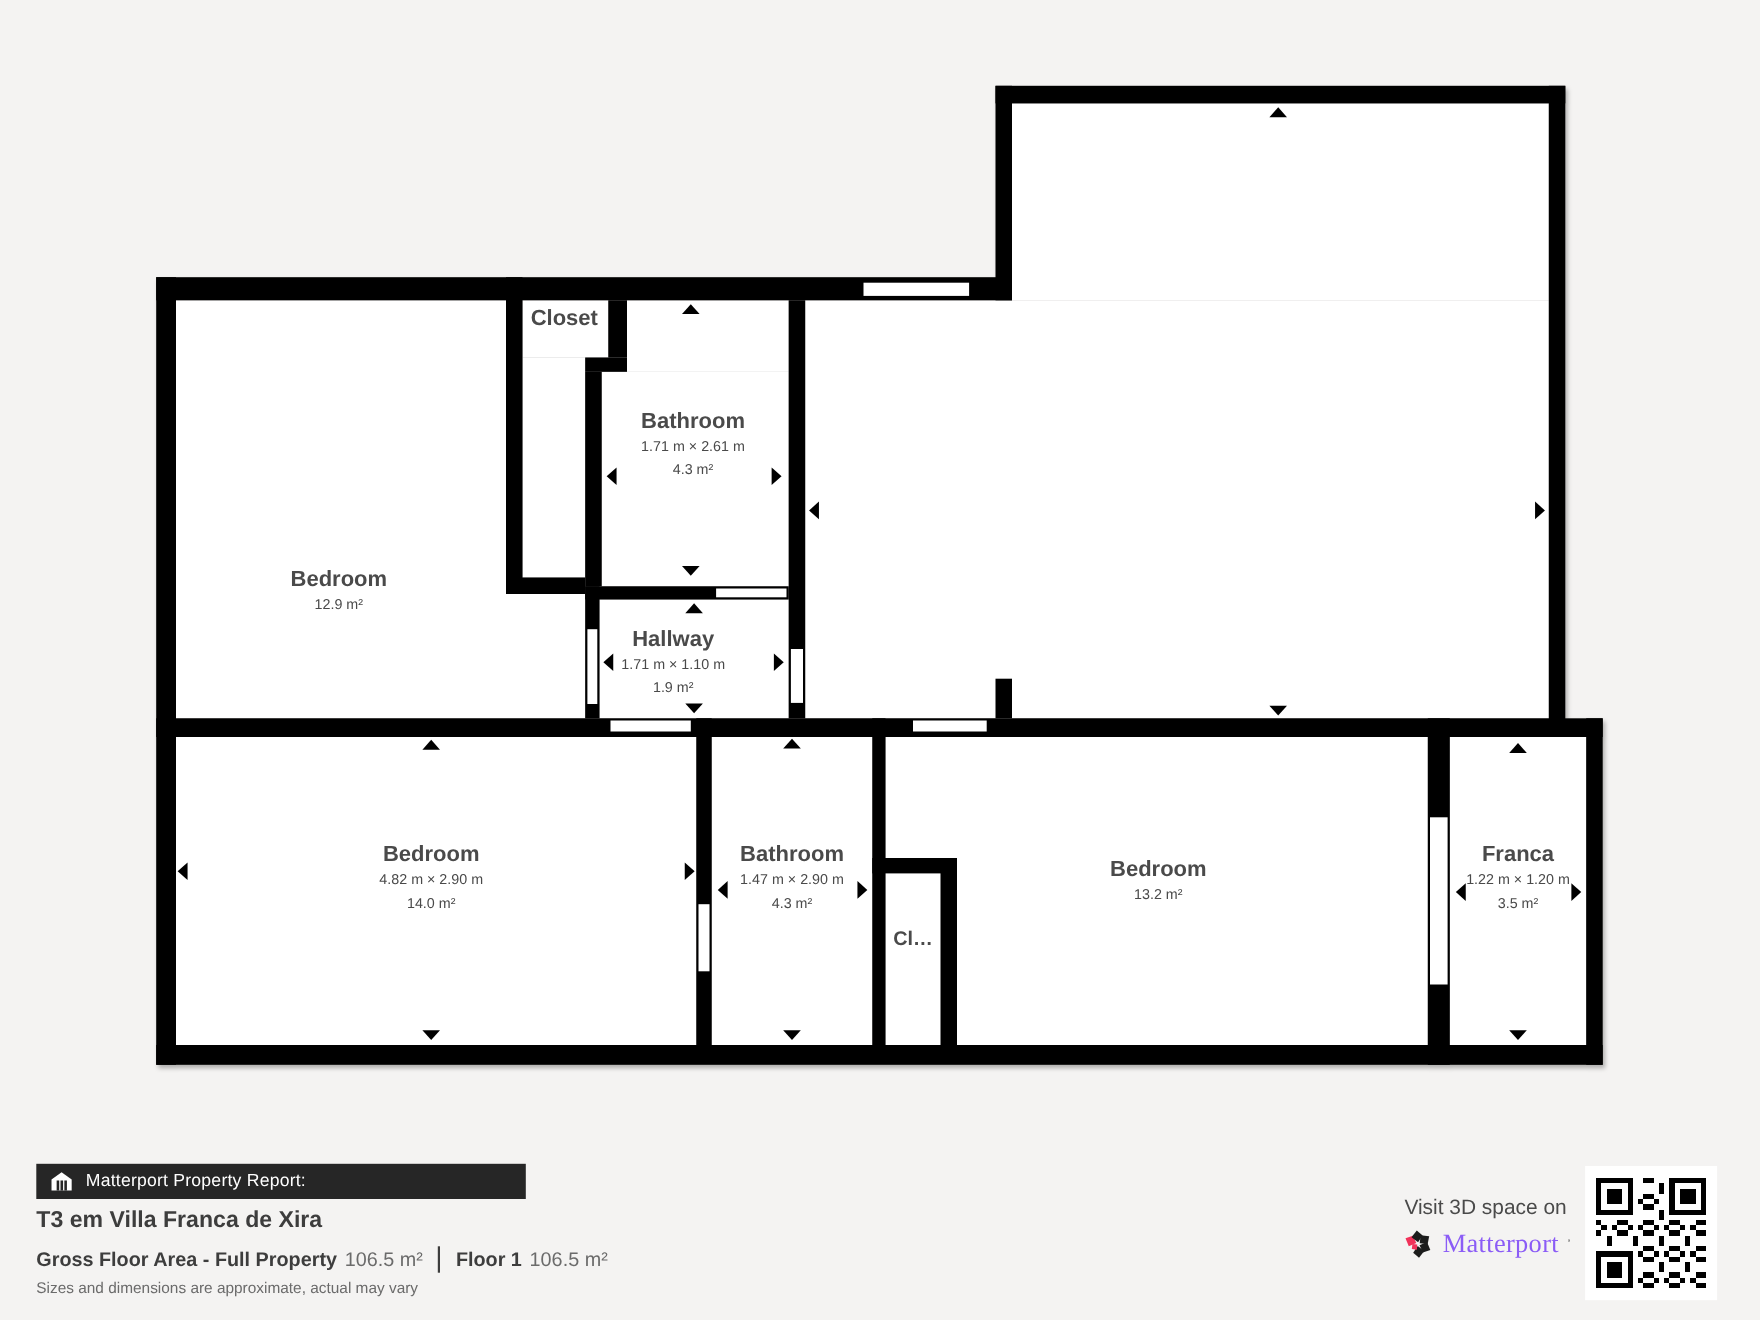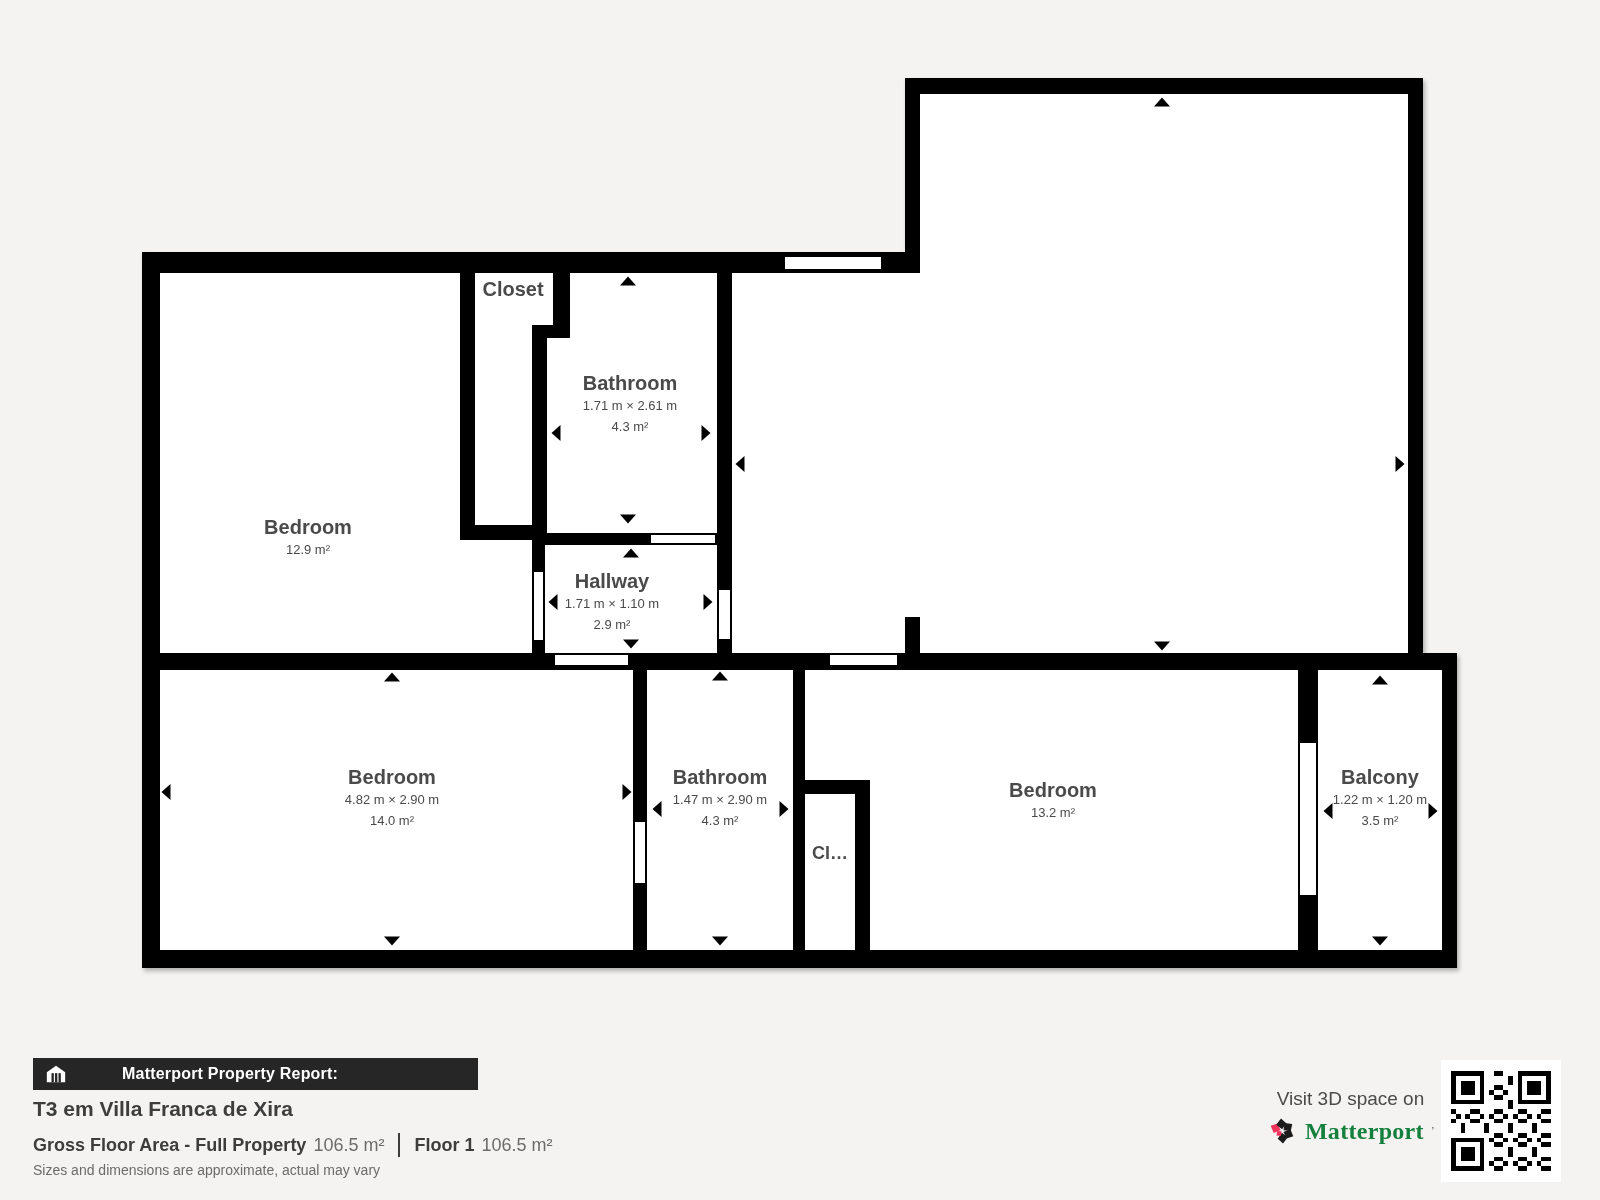--- a/index.html
+++ b/index.html
@@ -16,30 +16,30 @@
   .rname-kitchen{font-weight:bold;font-size:19px;line-height:22px;}
   .rdims,.rarea{font-size:13px;line-height:21px;}
   .arrow{position:absolute;width:0;height:0;border-style:solid;transform:translate(-50%,-50%);z-index:5;}
   .ar-up{border-left:8px solid transparent;border-right:8px solid transparent;border-bottom:9px solid #000;border-top:0;}
   .ar-down{border-left:8px solid transparent;border-right:8px solid transparent;border-top:9px solid #000;border-bottom:0;}
   .ar-left{border-top:8px solid transparent;border-bottom:8px solid transparent;border-right:9px solid #000;border-left:0;}
   .ar-right{border-top:8px solid transparent;border-bottom:8px solid transparent;border-left:9px solid #000;border-right:0;}
   
   .report-bar{position:absolute;left:33px;top:1058px;width:445px;height:32px;background:#262626;
               display:flex;align-items:center;gap:12px;padding-left:13px;box-sizing:border-box;}
-  .report-bar-label{color:#ffffff;font-weight:bold;font-size:16px;letter-spacing:0.2px;margin-left:44px;}
+  .report-bar-label{color:#ffffff;font-weight:normal;font-size:16px;letter-spacing:0.2px;}
   .prop-title{position:absolute;left:33px;top:1097px;font-size:21px;font-weight:bold;color:#3d3d3d;}
   .gross-line{position:absolute;left:33px;top:1133px;display:flex;align-items:center;font-size:18px;color:#6b6b6b;}
   .gross-line b{color:#3d3d3d;font-weight:bold;}
   .vsep{display:inline-block;width:2px;height:24px;background:#3d3d3d;margin:0 14px;}
   .disclaimer{position:absolute;left:33px;top:1162px;font-size:14px;color:#6b6b6b;}
   .visit-block{position:absolute;left:1258px;top:1088px;width:185px;text-align:center;}
   .visit-text{font-size:19px;color:#4a4a4a;}
   .logo-row{margin-top:6px;display:flex;align-items:center;justify-content:center;gap:8px;}
-  .brand-word{font-family:"Liberation Serif", serif;font-size:24px;color:#15803d;letter-spacing:0.3px;font-weight:bold;}
+  .brand-word{font-family:"Liberation Serif", serif;font-size:24px;color:#8b5cf6;letter-spacing:0.3px;}
   .brand-mark{font-size:10px;vertical-align:top;color:#2e2e2e;}
   .qr-tile{position:absolute;left:1441px;top:1060px;width:120px;height:122px;background:#ffffff;
            display:flex;align-items:center;justify-content:center;}
 </style>
 </head>
 <body>
 
 <div class="page">
 
   <div class="plan">
@@ -128,41 +128,41 @@
       <div class="rname">Closet</div>
     </div>
     <div class="rlabel" style="left:630px;top:372px;">
       <div class="rname">Bathroom</div>
       <div class="rdims">1.71 m × 2.61 m</div>
       <div class="rarea">4.3 m²</div>
     </div>
     <div class="rlabel" style="left:612px;top:570px;">
       <div class="rname">Hallway</div>
       <div class="rdims">1.71 m × 1.10 m</div>
-      <div class="rarea">2.9 m²</div>
+      <div class="rarea">1.9 m²</div>
     </div>
     <div class="rlabel" style="left:392px;top:766px;">
       <div class="rname">Bedroom</div>
       <div class="rdims">4.82 m × 2.90 m</div>
       <div class="rarea">14.0 m²</div>
     </div>
     <div class="rlabel" style="left:720px;top:766px;">
       <div class="rname">Bathroom</div>
       <div class="rdims">1.47 m × 2.90 m</div>
       <div class="rarea">4.3 m²</div>
     </div>
     <div class="rlabel" style="left:830px;top:843px;">
       <div class="rname-sm">Cl…</div>
     </div>
     <div class="rlabel" style="left:1053px;top:779px;">
       <div class="rname">Bedroom</div>
       <div class="rarea">13.2 m²</div>
     </div>
     <div class="rlabel" style="left:1380px;top:766px;">
-      <div class="rname">Balcony</div>
+      <div class="rname">Franca</div>
       <div class="rdims">1.22 m × 1.20 m</div>
       <div class="rarea">3.5 m²</div>
     </div>
   </div>
 
   <div class="report-bar">
     <span style="display:inline-flex;">
       <svg width="20" height="20" viewBox="0 0 24 24">
         <path d="M12 2 L23 10 L23 22 L1 22 L1 10 Z" fill="#ffffff"></path>
         <rect x="6.6" y="11" width="2.8" height="11" fill="#262626"></rect>

